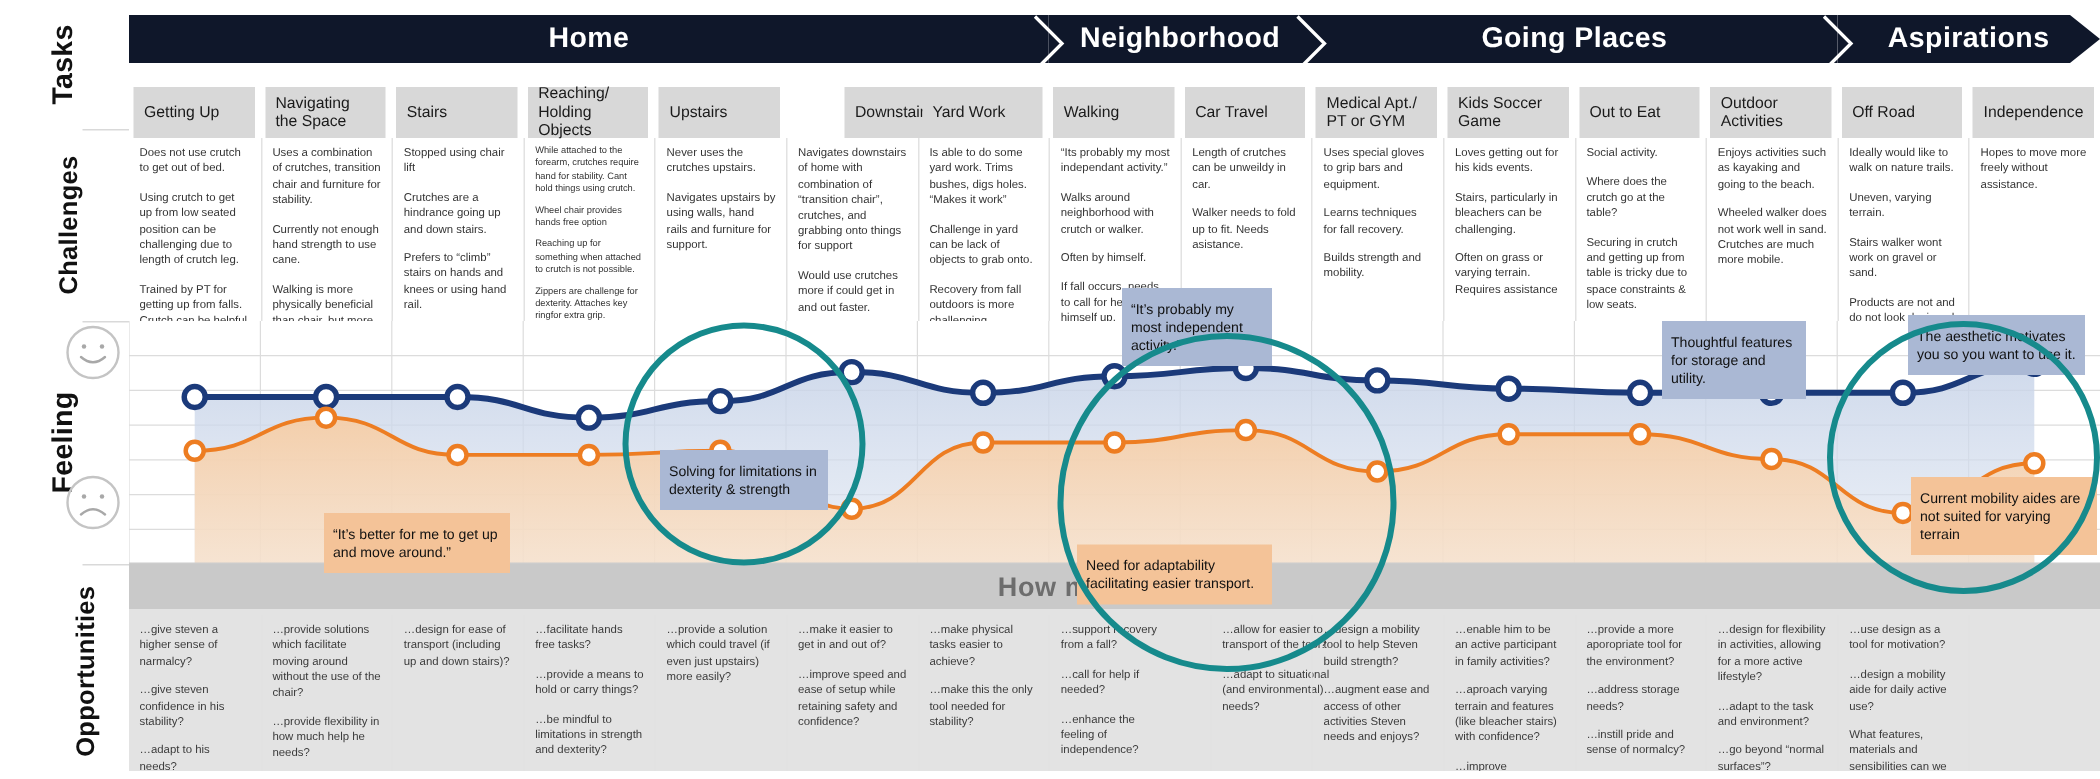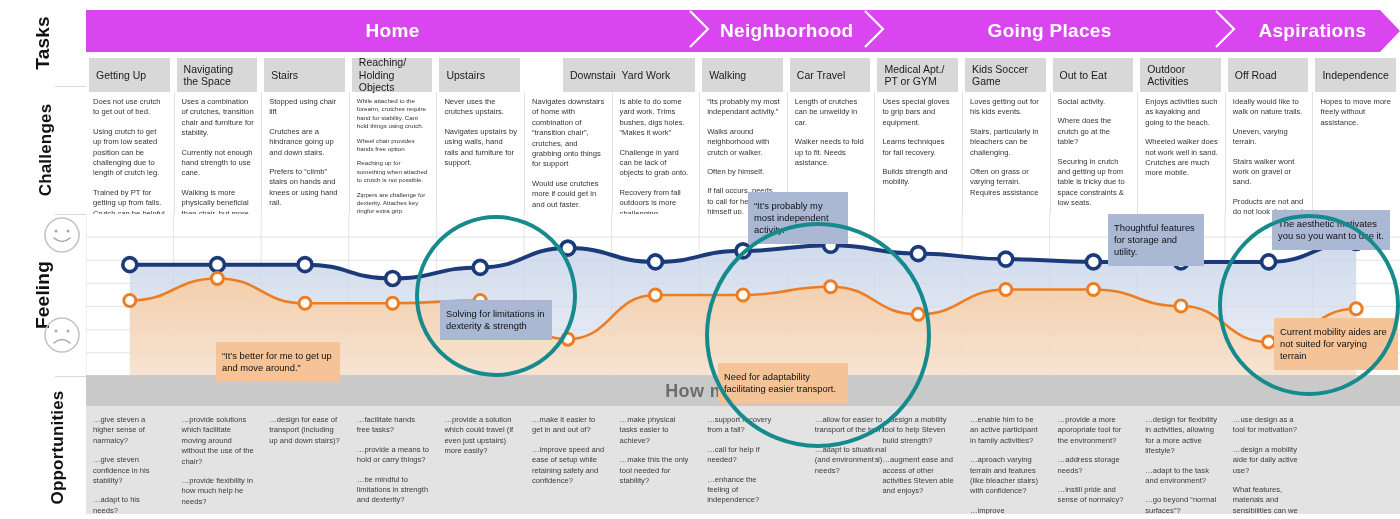--- a/index.html
+++ b/index.html
@@ -16,21 +16,21 @@
   .rl-feeling{top:214px;height:162px;line-height:162px;font-size:19px;}
   .rl-opportunities{top:376px;height:143px;line-height:143px;font-size:17px;}
 
   .rail-div{position:absolute;left:55px;width:31px;height:1px;background:#d9d9d9;}
 
   .face{position:absolute;left:42px;width:40px;height:40px;}
   .face svg{display:block;}
 
   
   .banner{position:absolute;left:86px;top:10px;width:1314px;height:38px;}
-  .phase{position:absolute;top:0;height:42px;background:#d946ef;display:flex;align-items:center;justify-content:center;}
+  .phase{position:absolute;top:0;height:32px;background:#0f172a;display:flex;align-items:center;justify-content:center;}
   .phase-txt{color:#fff;font-size:19px;font-weight:bold;letter-spacing:.3px;position:relative;z-index:3;}
   .chev{position:absolute;top:0;height:38px;width:22px;z-index:4;pointer-events:none;}
 
   
   .colwrap{position:absolute;left:86px;top:0;width:1314px;height:519px;}
 
   .thead{position:absolute;height:34px;background:#d8d8d8;display:flex;align-items:center;
       padding:0 7px;box-sizing:border-box;}
   .thead span{font-size:10.5px;color:#1a1a1a;line-height:12.5px;}
 
@@ -245,21 +245,21 @@
         <div class="thead" style="left: 791.4px; top: 58px; width: 80.6px;">
           <span>Medical Apt./ PT or GYM</span>
         </div>
         <div class="cell chal" style="left: 788.4px; top: 92px; width: 87.6px; height: 122px;">
           <p>Uses special gloves to grip bars and equipment.</p>
           <p>Learns techniques for fall recovery.</p>
           <p>Builds strength and mobility.</p>
         </div>
         <div class="cell opp" style="left: 788.4px; top: 410px; width: 87.6px; height: 104px;">
           <p>…design a mobility tool to help Steven build strength?</p>
-          <p>…augment ease and access of other activities Steven able and enjoys?</p>
+          <p>…augment ease and access of other activities Steven needs and enjoys?</p>
         </div>
         <div class="thead" style="left: 879px; top: 58px; width: 80.6px;">
           <span>Kids Soccer Game</span>
         </div>
         <div class="cell chal" style="left: 876px; top: 92px; width: 87.6px; height: 122px;">
           <p>Loves getting out for his kids events.</p>
           <p>Stairs, particularly in bleachers can be challenging.</p>
           <p>Often on grass or varying terrain. Requires assistance</p>
         </div>
         <div class="cell opp" style="left: 876px; top: 410px; width: 87.6px; height: 104px;">

